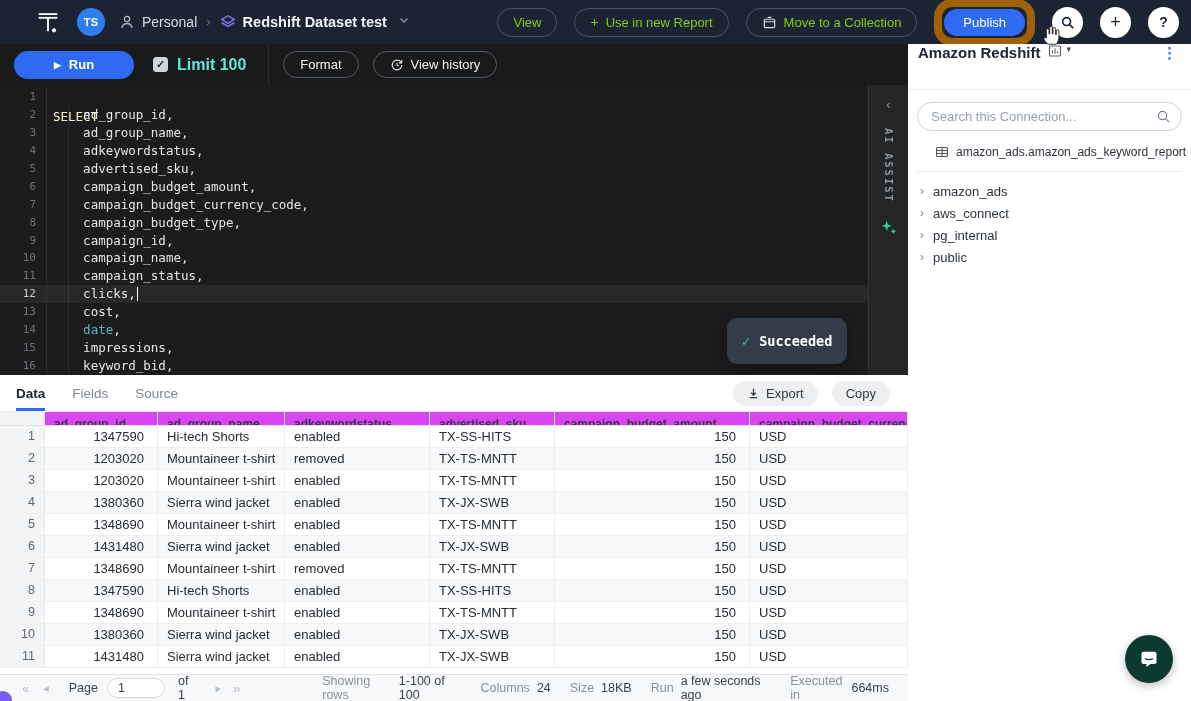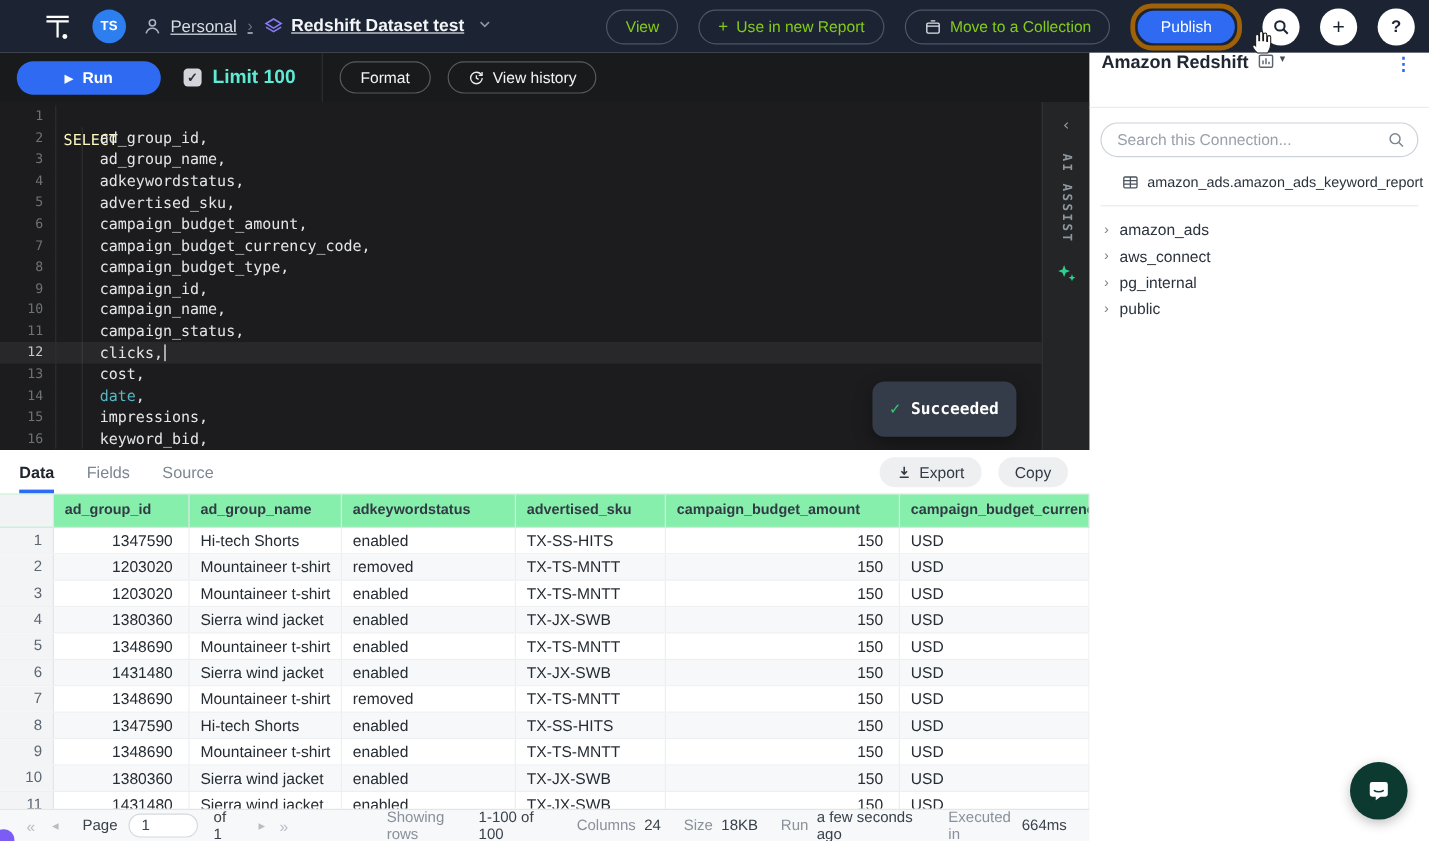--- a/index.html
+++ b/index.html
@@ -6,31 +6,31 @@
   body { font-family: "Liberation Sans", sans-serif; background: #fff; }
   #app { position: relative; width: 1191px; height: 701px; overflow: hidden; background: #fff; }
 
   
   .topbar { position: absolute; top: 0; left: 0; width: 1191px; height: 44px;
             background: #1c2433; display: flex; align-items: center; padding: 0 12px 0 34px; color: #dfe3ea; }
   .logo { width: 27px; height: 27px; display: flex; align-items: center; justify-content: center; cursor: pointer; }
   .avatar { width: 28px; height: 28px; border-radius: 50%; background: #2d7ff0; color: #fff;
             font-size: 11px; font-weight: 700; display: flex; align-items: center; justify-content: center;
             margin-left: 16px; letter-spacing: .3px; }
-  .crumb { display: flex; align-items: flex-start; margin-left: 14px; gap: 7px; text-decoration: underline; }
+  .crumb { display: flex; align-items: flex-start; margin-left: 14px; gap: 7px; }
   .crumb .person-ic { display: flex; }
   .crumb-personal { font-size: 14px; color: #d7dce4; }
   .crumb-sep { color: #6b7585; font-size: 13px; margin: 0 2px; }
   .doc-title { font-size: 14.5px; font-weight: 600; color: #f3f5f8; }
   .title-chev { display: flex; margin-left: 4px; }
   .tb-right { margin-left: auto; display: flex; align-items: center; gap: 17px; }
   .pill { height: 29px; border: 1px solid #4d5666; border-radius: 15px; background: transparent;
           color: #84cc16; font-size: 13px; display: flex; align-items: center; padding: 0 15px; gap: 7px; cursor: pointer; }
   .pill .plus-glyph { font-size: 14px; }
-  .publish-ring { border: 4px solid #a16207; border-radius: 18px; padding: 2px; display: flex; }
+  .publish-ring { border: 8px solid #a16207; border-radius: 18px; padding: 2px; display: flex; }
   .publish-btn { height: 27px; border-radius: 14px; background: #2e6bf2; color: #fff; font-size: 13px;
                  display: flex; align-items: center; padding: 0 19px; cursor: pointer; }
   .circle-btn { width: 31px; height: 31px; border-radius: 50%; background: #fff; color: #1c2534;
                 display: flex; align-items: center; justify-content: center; font-weight: 700; cursor: pointer; }
   .circle-btn.plus { font-size: 18px; font-weight: 400; }
   .circle-btn.help { font-size: 14px; }
   .cursor-hand { position: absolute; left: 1040px; top: 22px; z-index: 60; pointer-events: none; }
 
   
   .left-panel { position: absolute; top: 44px; left: 0; width: 908px; height: 657px; display: flex; flex-direction: column; }
@@ -79,21 +79,21 @@
   
   .results { height: 326px; flex: none; background: #fff; display: flex; flex-direction: column; }
   .rtabs { height: 37px; flex: none; display: flex; align-items: stretch; border-bottom: 1px solid #e9ecee; padding-left: 16px; }
   .rtab { display: flex; align-items: center; font-size: 13.5px; color: #7c8692; margin-right: 27px;
           border-bottom: 3px solid transparent; padding-top: 3px; cursor: pointer; }
   .rtab.active { color: #20262e; font-weight: 700; border-bottom-color: #2e6bf2; }
   .rtabs-right { margin-left: auto; display: flex; align-items: center; gap: 14px; margin-right: 18px; }
   .soft-pill { height: 25px; border-radius: 13px; background: #edeff1; color: #323a44; font-size: 13px;
                display: flex; align-items: center; padding: 0 14px; gap: 6px; cursor: pointer; }
 
-  .grid-head { height: 28px; flex: none; display: flex; background: #86efac; border-bottom: 1px solid #dfe3e6; }
+  .grid-head { height: 14px; flex: none; display: flex; background: #d946ef; border-bottom: 1px solid #dfe3e6; }
   .hcell { font-size: 12px; font-weight: 700; color: #323b45; padding: 0 9px; line-height: 25px;
            border-right: 1px solid #e3e6e9; overflow: hidden; white-space: nowrap; flex: none; cursor: pointer; }
   .rownum-head { width: 45px; flex: none; background: #f1f3f5; border-right: 1px solid #e3e6e9; }
   .grid-body { flex: 1; overflow: hidden; }
   .grow { display: flex; height: 22px; border-bottom: 1px solid #edeff1; background: #fff; }
   .grow:nth-child(even) { background: #f7f8f9; }
   .rownum-cell { width: 45px; flex: none; background: #f3f4f6; color: #5c6670; font-size: 12.5px;
                  text-align: right; padding-right: 9px; line-height: 21px; border-right: 1px solid #e3e6e9; }
   .gcell { font-size: 13px; color: #262c33; padding: 0 9px; line-height: 21px; border-right: 1px solid #eceef0;
            overflow: hidden; white-space: nowrap; flex: none; }

